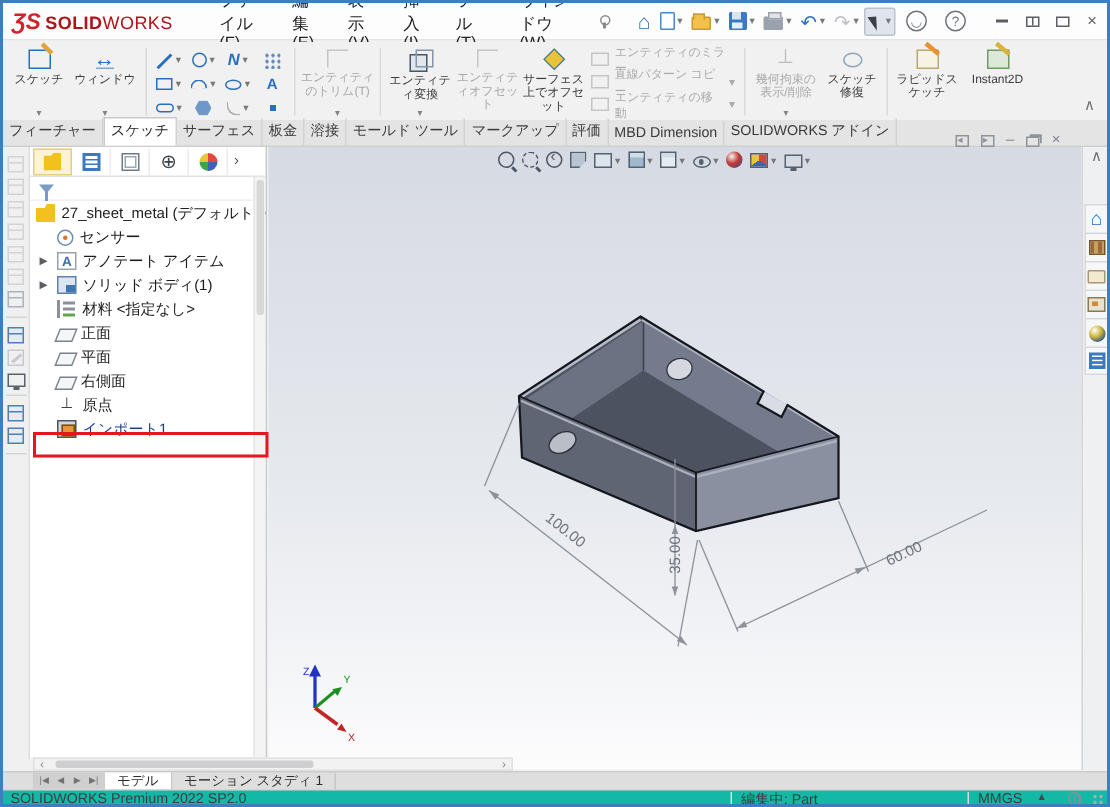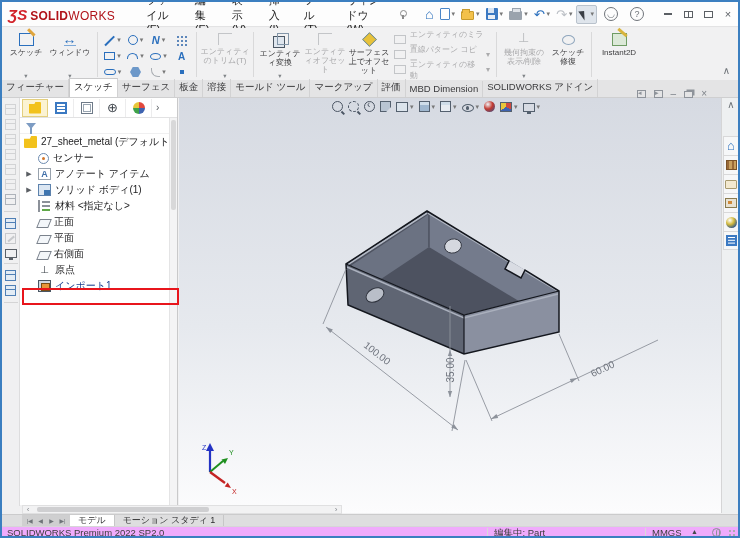--- a/index.html
+++ b/index.html
@@ -187,21 +187,21 @@
 
   
   #hscroll { position:absolute; left:20px; top:503px; width:320px; height:9px; background:#f2f2f3; border:1px solid #e0e0e1; display:flex; align-items:center; z-index:30; }
   .harr { width:10px; font-size:8px; color:#85898e; text-align:center; line-height:7px; }
   #hthumb { height:5px; width:172px; background:#cfcfd1; border-radius:2px; margin-left:4px; }
   #doctabs { position:absolute; left:0; top:512px; width:736px; height:12px; background:#dededf; display:flex; align-items:stretch; border-top:1px solid #cbcbcc; }
   #tabnav { display:flex; align-items:center; margin-left:20px; background:#cfcfd0; padding:0 2px; }
   .tn { font-size:6px; color:#6f7control; color:#6f7378; width:11px; text-align:center; }
   .dtab { font-size:9px; color:#2c2c2e; padding:0 8px; display:flex; align-items:center; border-right:1px solid #c6c6c7; }
   .dtab.active { background:#fff; }
-  #statusbar { position:absolute; left:0; top:524px; width:736px; height:12px; background:#f0abfc; border-top:1px solid #d6d6d7; font-size:9.5px; color:#3c3c3e; }
+  #statusbar { position:absolute; left:0; top:524px; width:736px; height:12px; background:#14b8a6; border-top:1px solid #d6d6d7; font-size:9.5px; color:#3c3c3e; }
   #status-product { position:absolute; left:5px; top:0px; }
   #status-editing { position:absolute; left:492px; top:0px; }
   #status-units { position:absolute; left:650px; top:0px; }
   #status-dd { position:absolute; left:689px; top:1px; font-size:7px; color:#44484d; }
   .globe { position:absolute; left:710px; top:1px; width:9px; height:9px; border:1.2px solid #8a8f95; border-radius:50%; }
   .globe::before { content:""; position:absolute; left:3px; top:0; width:2px; height:8px; border-left:1px solid #8a8f95; border-right:1px solid #8a8f95; border-radius:50%; }
   .grip { position:absolute; right:2px; top:2px; width:8px; height:8px; background-image:radial-gradient(#a9adb2 1px, transparent 1.2px); background-size:4px 4px; }
   .vsep { position:absolute; top:1px; width:1px; height:10px; background:#d9d9da; }
 </style>
 </head>
@@ -371,20 +371,24 @@
     <div class="rbig rdis" style="width:48px">
       <span class="ric ric-relations"></span>
       <span>幾何拘束の表示/削除</span>
       <span class="rdd">▾</span>
     </div>
     <div class="rbig" style="width:40px">
       <span class="ric ric-repair"></span>
       <span>スケッチ修復</span>
     </div>
     <div class="rsep"></div>
+    <div class="rbig" style="width:46px">
+      <span class="ric ric-rapid"></span>
+      <span>ラピッドスケッチ</span>
+    </div>
     <div class="rbig" style="width:48px">
       <span class="ric ric-instant"></span>
       <span>Instant2D</span>
     </div>
     <span class="chev" style="position:absolute; right:8px; bottom:4px;">∧</span>
   </div>
 
   <div id="tabbar">
     <span class="ctab">フィーチャー</span>
     <span class="ctab active">スケッチ</span>

